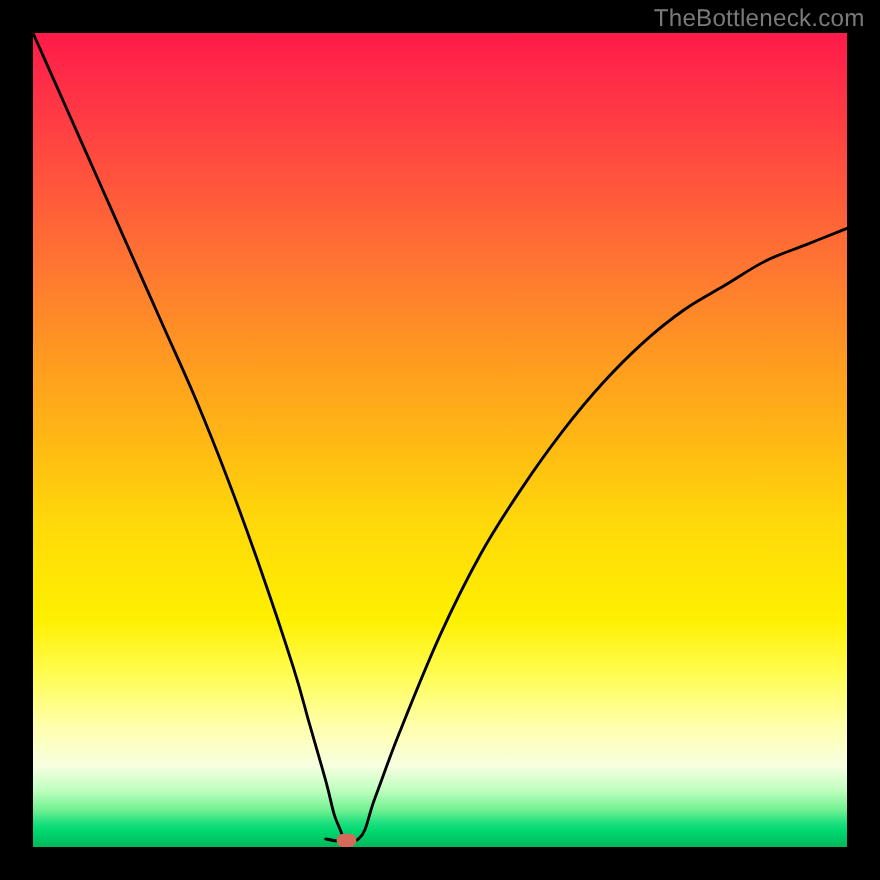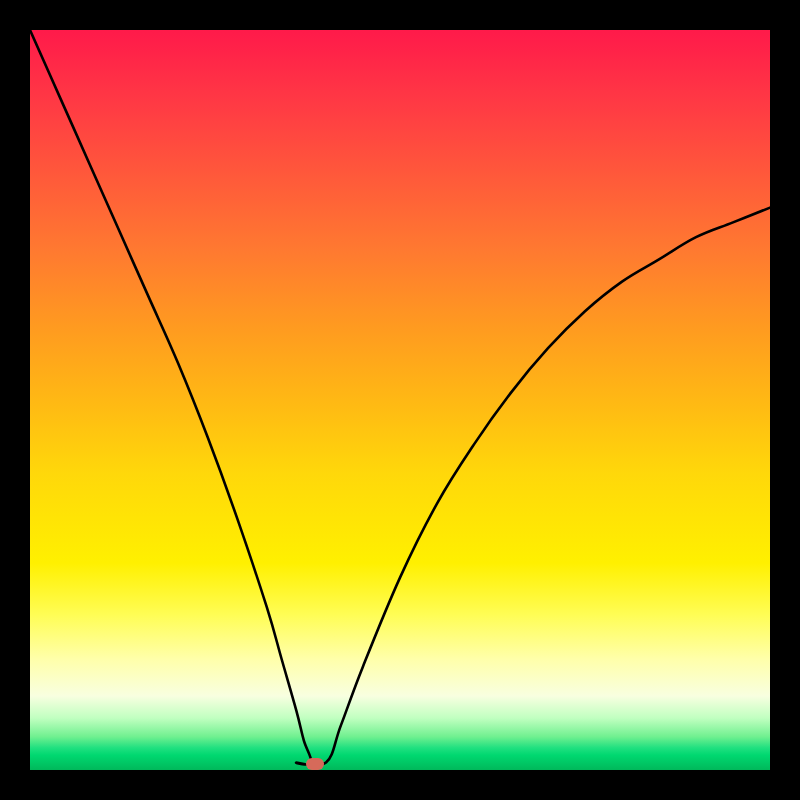--- a/index.html
+++ b/index.html
@@ -72,20 +72,21 @@
     font-weight: 500;
     letter-spacing: 0.2px;
     user-select: none;
   }
 </style>
 </head>
 <body>
 
 <div class="frame">
 
+  <div class="watermark">TheBottleneck.com</div>
 
   <div class="plot-area">
     <div class="gradient-bg"></div>
 
     <svg class="curve" viewBox="0 0 740 740" preserveAspectRatio="none">
       <path id="curve-path" fill="none" stroke="#000" stroke-width="2.6" stroke-linecap="round" stroke-linejoin="round" d="M 0.00 0.00 C 5.33 11.99, 18.94 42.62, 29.60 66.60 C 40.26 90.58, 48.54 109.22, 59.20 133.20 C 69.86 157.18, 78.14 175.82, 88.80 199.80 C 99.46 223.78, 107.74 242.42, 118.40 266.40 C 129.06 290.38, 137.34 307.69, 148.00 333.00 C 158.66 358.31, 166.94 379.03, 177.60 407.00 C 188.26 434.97, 196.54 457.76, 207.20 488.40 C 217.86 519.04, 228.81 551.89, 236.80 577.20 C 244.79 602.51, 246.27 610.35, 251.60 629.00 C 256.93 647.65, 262.40 666.15, 266.40 680.80 C 270.40 695.45, 271.14 701.08, 273.80 710.40 C 276.46 719.72, 282.53 728.60, 281.20 732.60 C 279.87 736.60, 263.74 732.60, 266.40 732.60 C 269.06 732.60, 288.01 739.26, 296.00 732.60 C 303.99 725.94, 304.14 712.92, 310.80 695.60 C 317.46 678.28, 322.34 663.04, 333.00 636.40 C 343.66 609.76, 356.68 576.90, 370.00 547.60 C 383.32 518.30, 393.68 497.58, 407.00 473.60 C 420.32 449.62, 430.68 434.38, 444.00 414.40 C 457.32 394.42, 467.68 379.92, 481.00 362.60 C 494.32 345.28, 504.68 332.85, 518.00 318.20 C 531.32 303.55, 541.68 293.19, 555.00 281.20 C 568.32 269.21, 578.68 260.92, 592.00 251.60 C 605.32 242.28, 615.68 237.39, 629.00 229.40 C 642.32 221.41, 652.68 213.86, 666.00 207.20 C 679.32 200.54, 689.68 197.73, 703.00 192.40 C 716.32 187.07, 733.34 180.26, 740.00 177.60"></path>
     </svg>
 
     <div id="marker" class="marker" style="left: 38.5%; top: 99.2%;"></div>
   </div>

